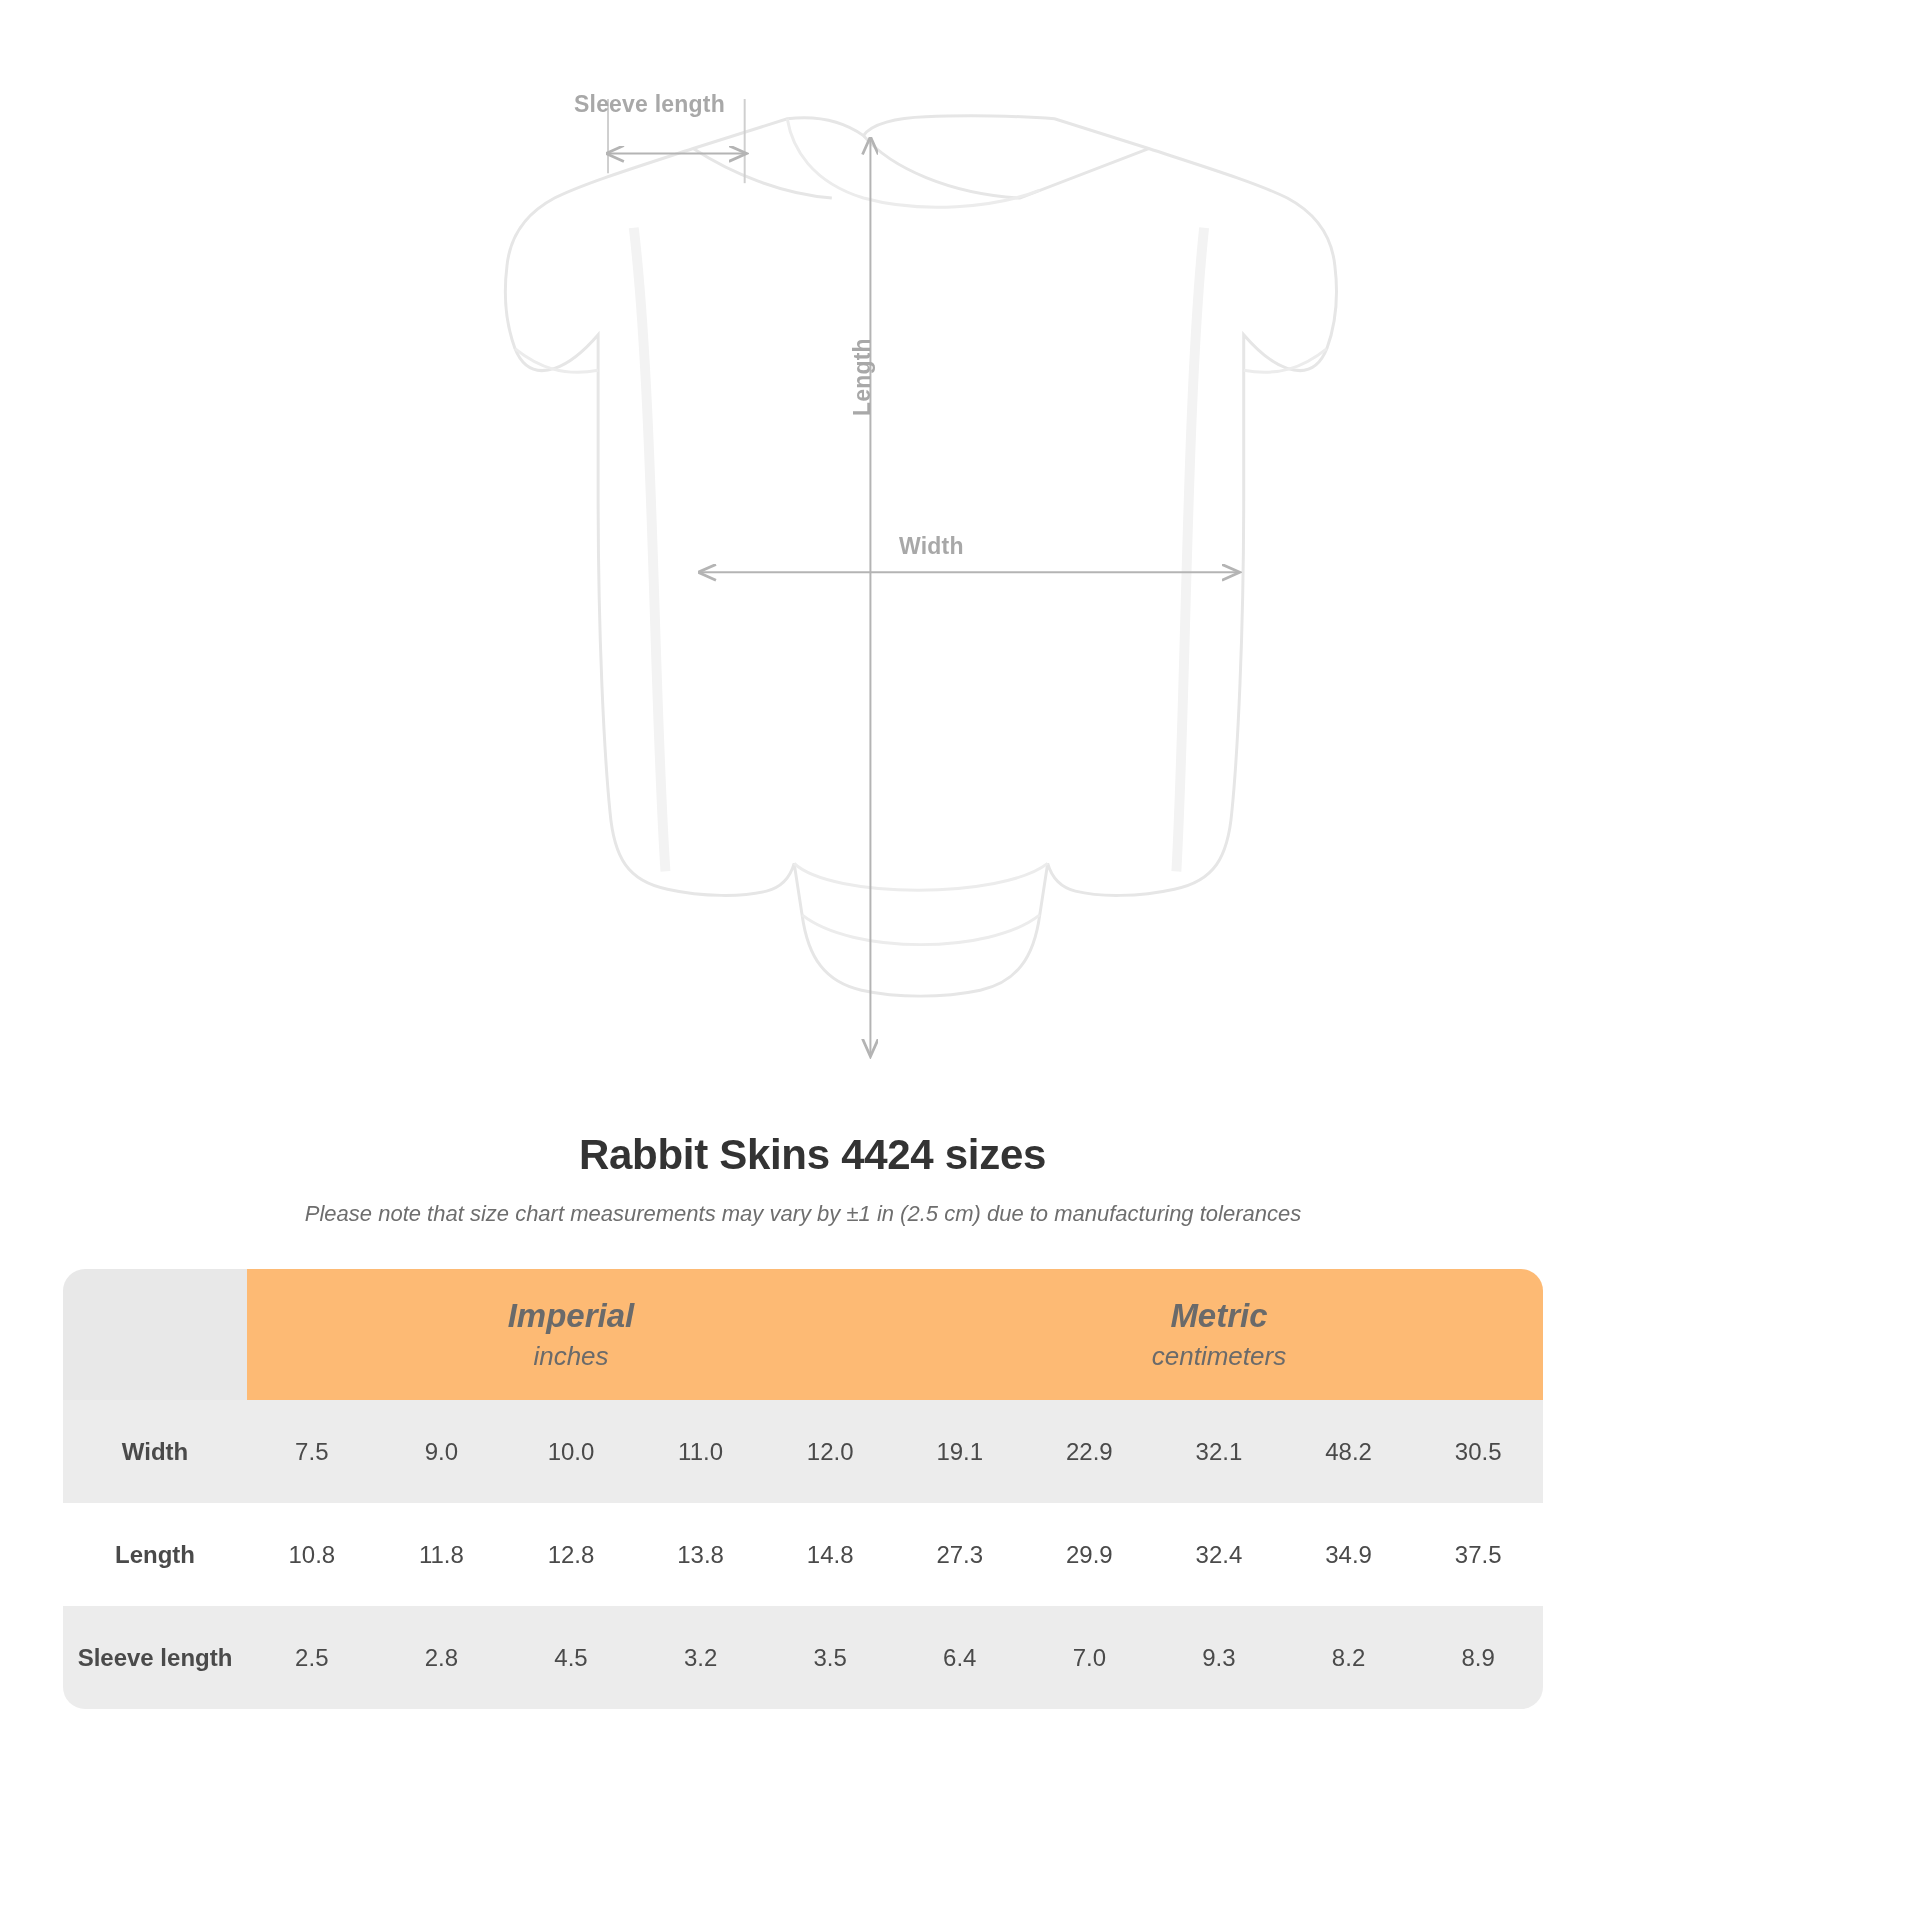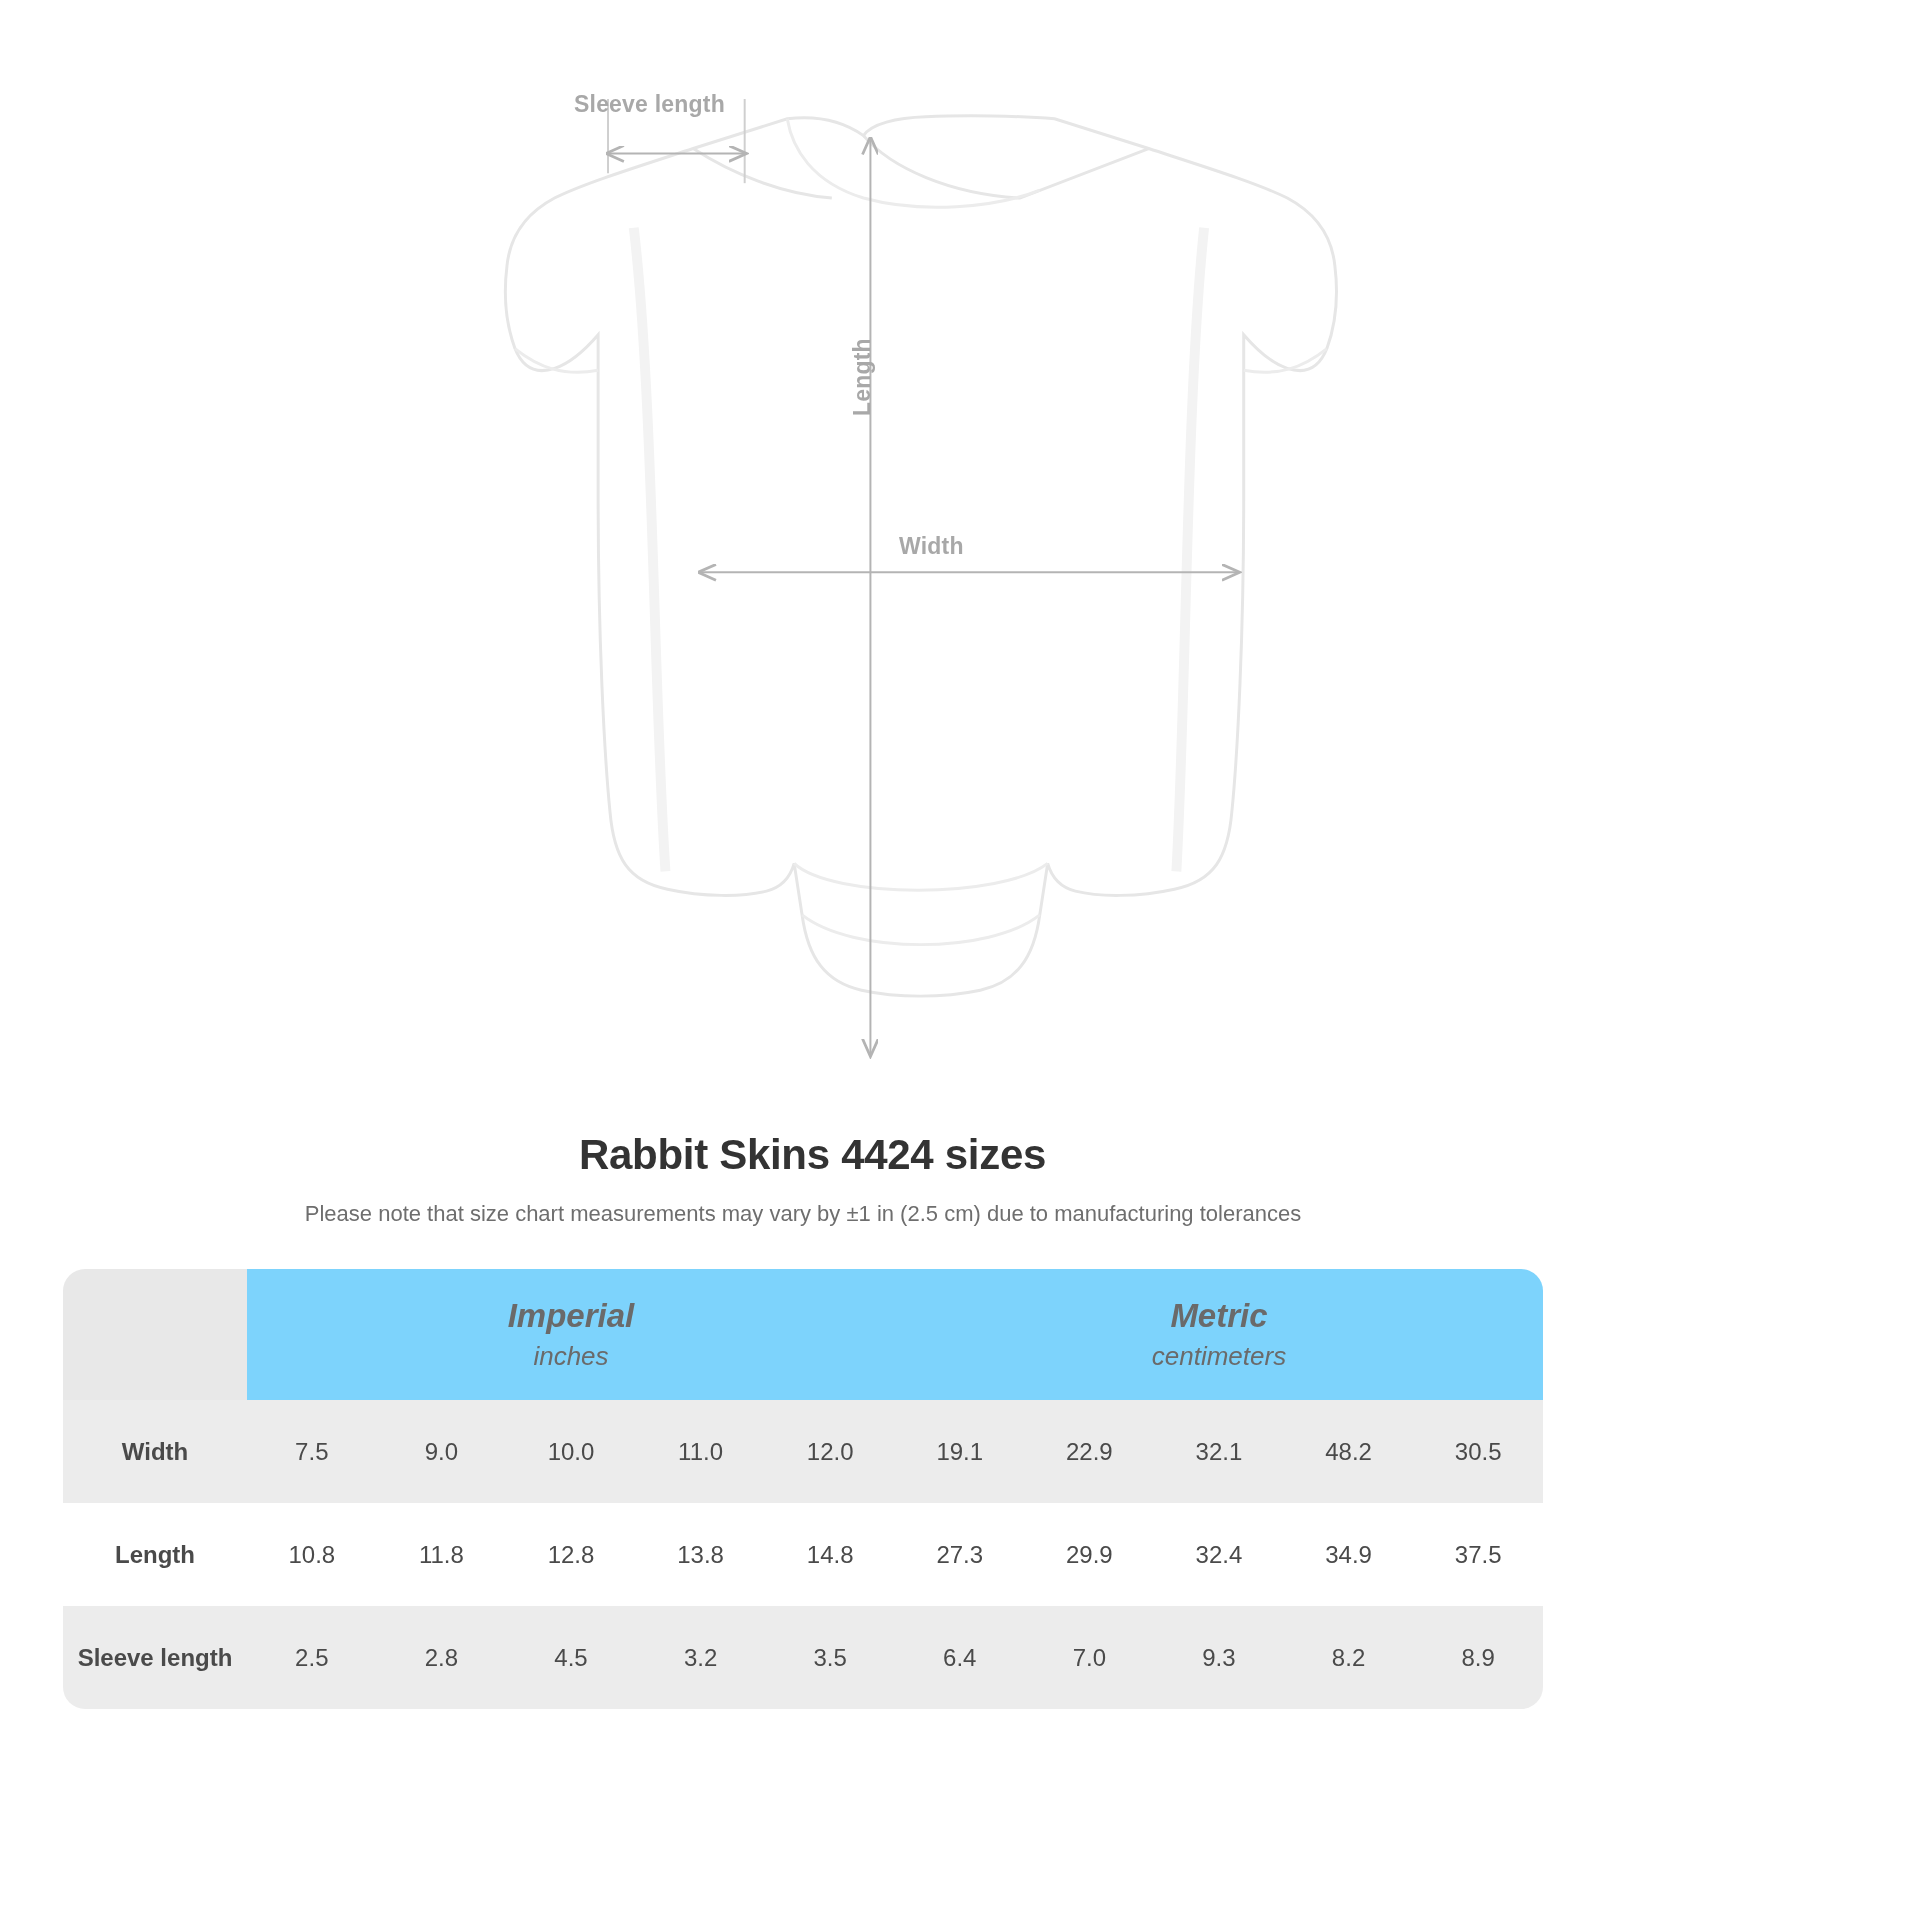--- a/index.html
+++ b/index.html
@@ -58,20 +58,21 @@
   .chart-title {
     font-size: 42px;
     font-weight: bold;
     color: #333333;
     margin: 0;
     letter-spacing: -0.3px;
     padding-left: 19px;
   }
   .chart-note {
     font-size: 22px;
+    font-style: italic;
     color: #6e6e6e;
     margin-top: 22px;
   }
 
   
   .table-wrap {
     margin: 42px 63px 0 63px;
     border-radius: 22px;
     overflow: hidden;
     background: #ffffff;
@@ -85,21 +86,21 @@
     text-align: center;
     vertical-align: middle;
     font-size: 24px;
     color: #4a4a4a;
     padding: 0;
     border: 0;
   }
   
   .unit-row td {
     height: 131px;
-    background: #7dd3fc;
+    background: #fdba74;
   }
   .unit-name {
     font-size: 33px;
     font-style: italic;
     font-weight: bold;
     color: #6a6a6a;
     line-height: 1.15;
   }
   .unit-sub {
     font-size: 26px;

